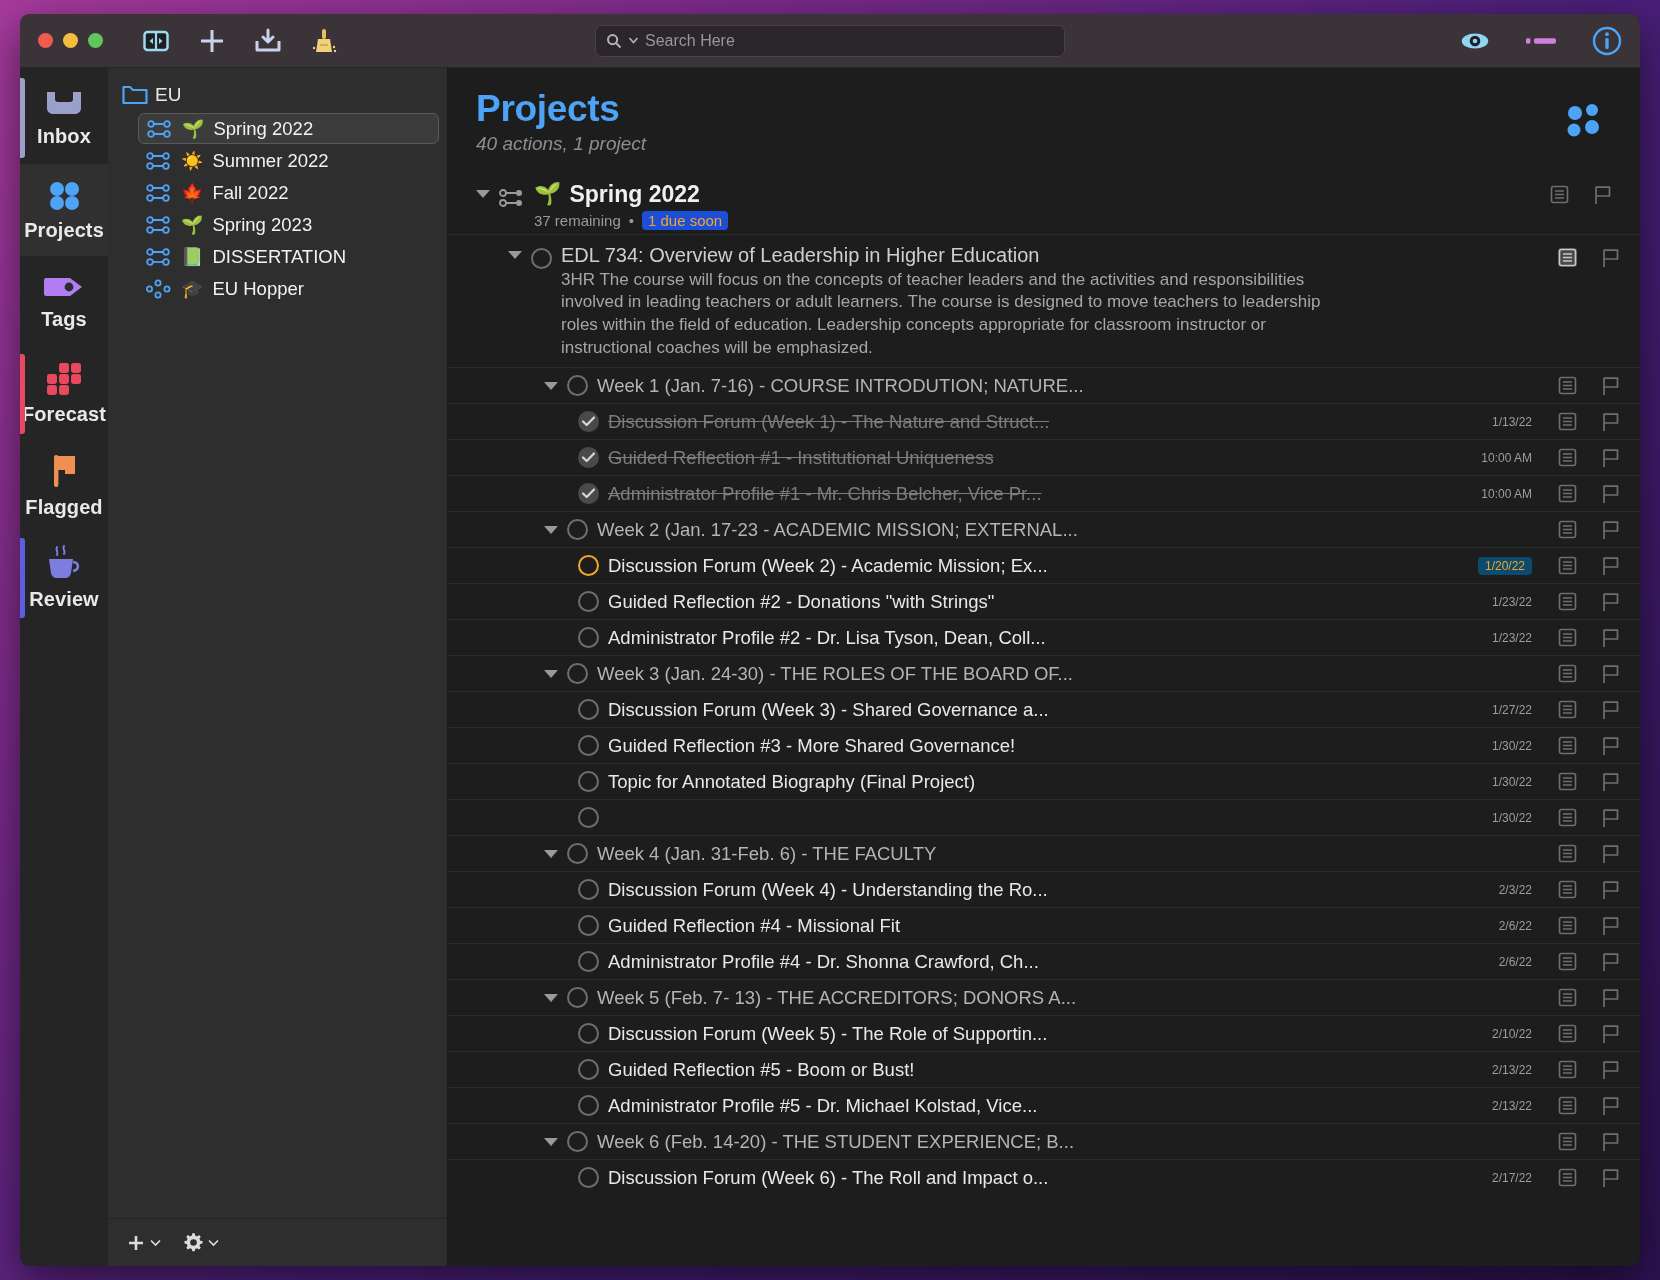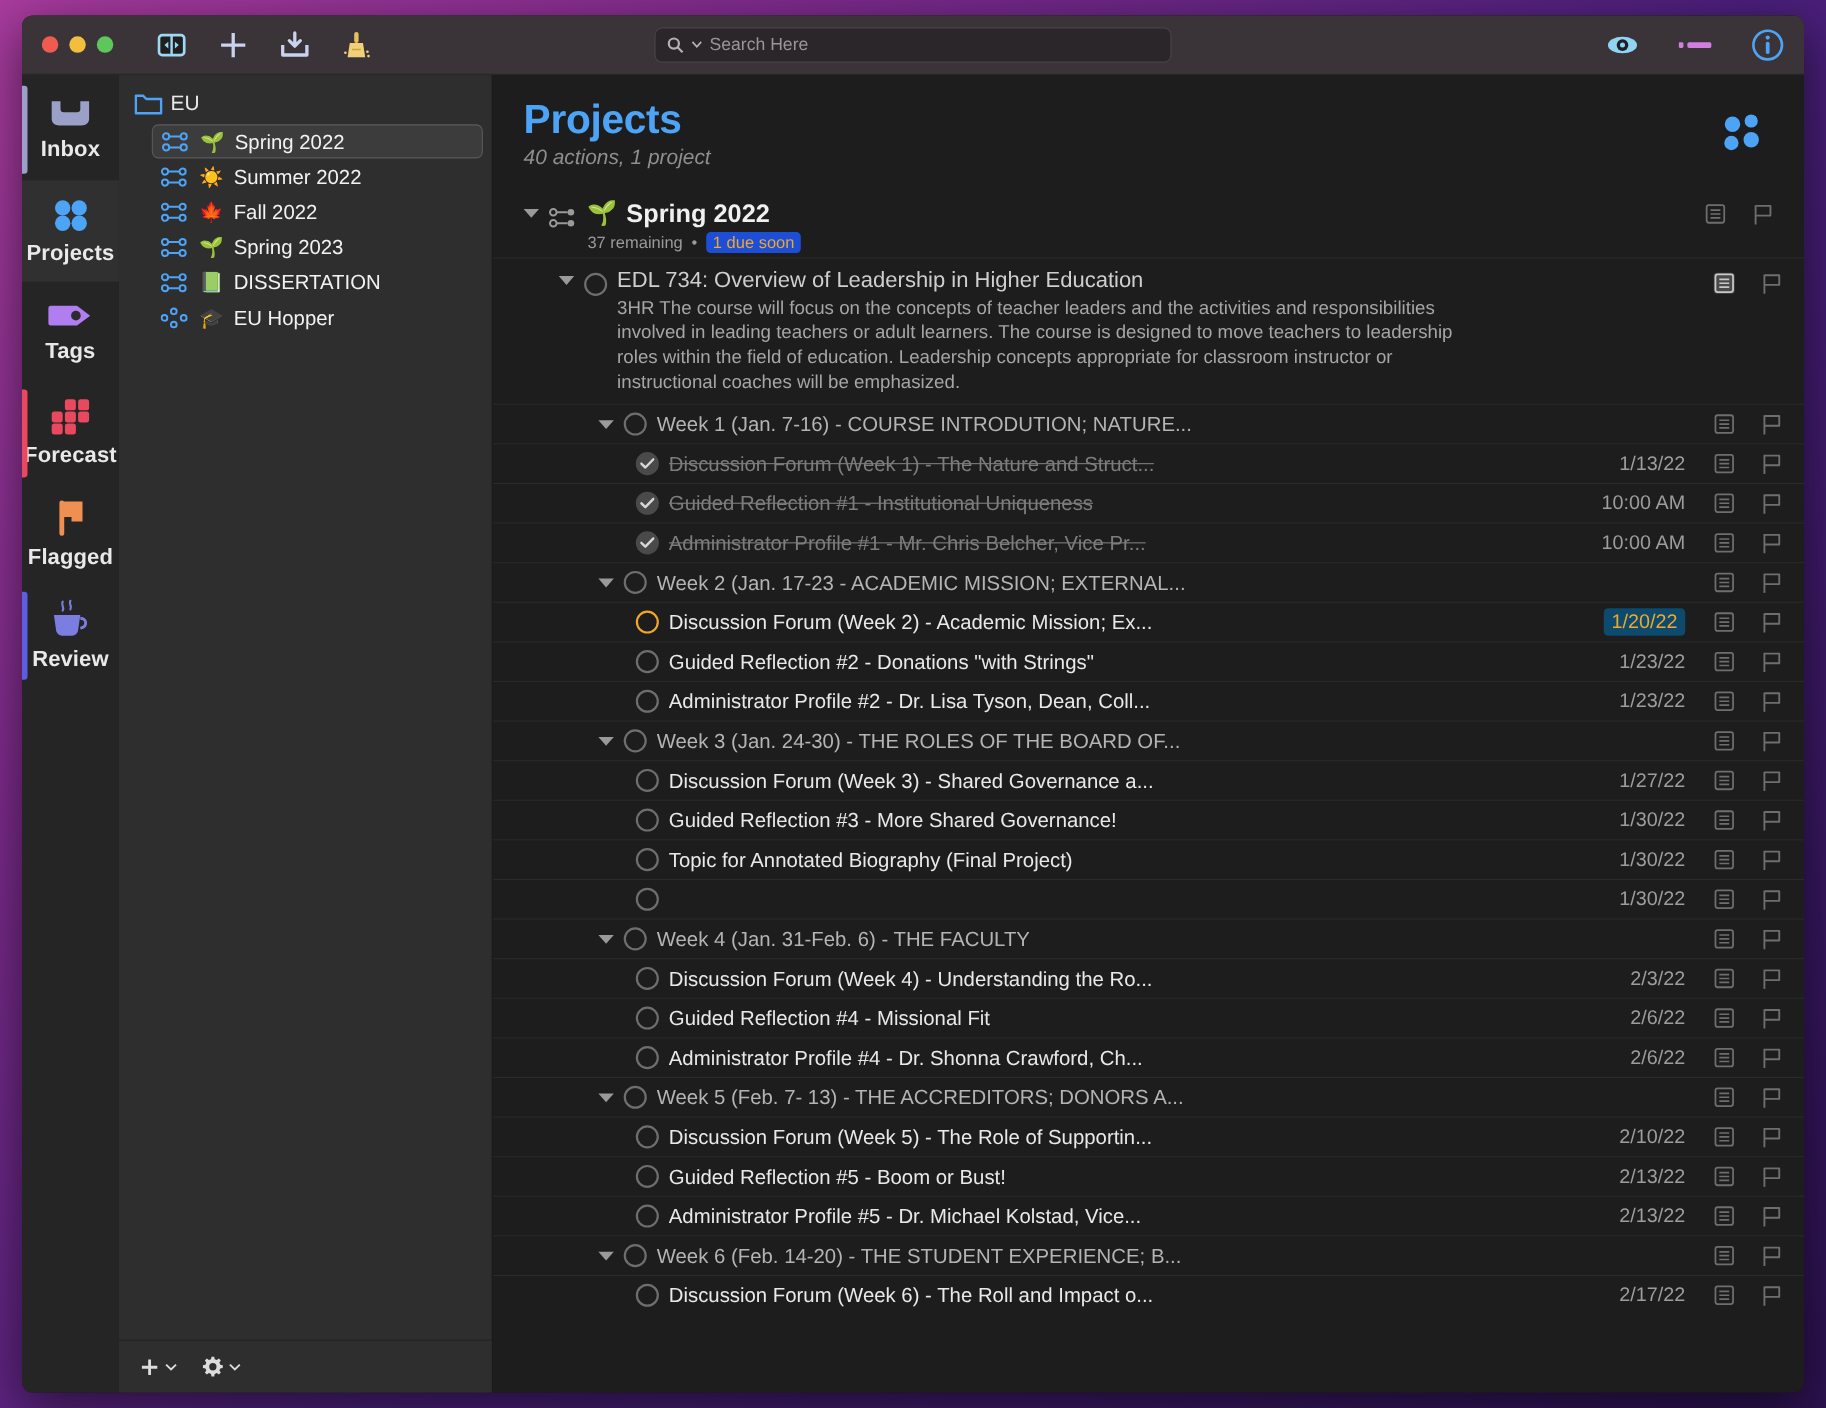--- a/index.html
+++ b/index.html
@@ -89,21 +89,21 @@
     display:flex; align-items:center; min-height:36px; padding:0 20px 0 0;
     border-top:1px solid #2a2a2a; position:relative;
   }
   .circle { width:21px;height:21px;border-radius:50%;border:2px solid #6e6e6e; flex:none; cursor:pointer; }
   .circle.due { border-color:#f0a72a; border-width:2.5px; }
   .circle.done { background:#4a4a4a; border-color:#4a4a4a; display:flex;align-items:center;justify-content:center; }
   .row-title { font-size:18.5px; color:#e9e9e9; white-space:nowrap; overflow:hidden; text-overflow:ellipsis; }
   .row.header-row .row-title { color:#b4b4b4; font-size:18.5px; }
   .row.level1 .row-title { color:#cfcfcf; font-size:20px; }
   .row.done-row .row-title { color:#7d7d7d; text-decoration:line-through; }
-  .row-date { font-size:18px; color:#9d9d9d; margin-left:auto; white-space:nowrap; padding-left:14px; }
+  .row-date { font-size:12px; color:#9d9d9d; margin-left:auto; white-space:nowrap; padding-left:14px; }
   .row-date.due { background:#0c4a6e; color:#f0a72a; border-radius:4px; padding:2px 7px; }
   .row-icons { display:flex; gap:25px; align-items:center; margin-left:26px; flex:none; }
   .note-ic, .flag-ic { opacity:.75; cursor:pointer; }
   .note-ic.active { background:#4a4a4a; border-radius:3px; opacity:1; }
   .desc { font-size:17px; color:#a6a6a6; line-height:1.33; padding:2px 0 8px 0; max-width:800px; } .row-ind-1 { padding-left:60px; }
   .row-ind-2 { padding-left:96px; } .row-ind-3 { padding-left:130px; }
   .gap { width:9px; flex:none; }
 </style>
 </head>
 <body>

